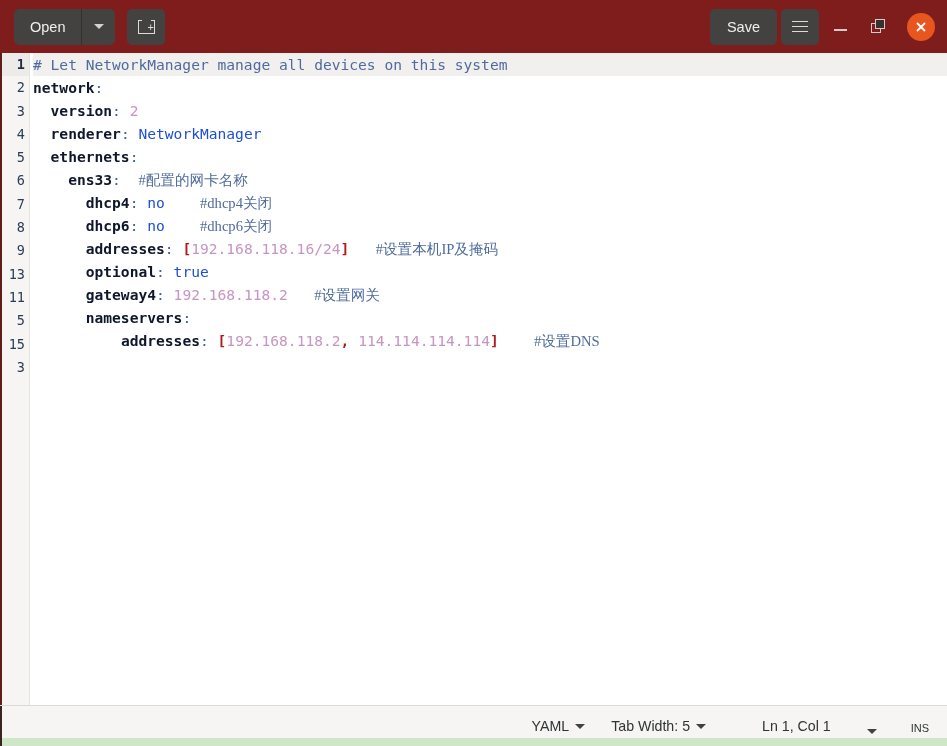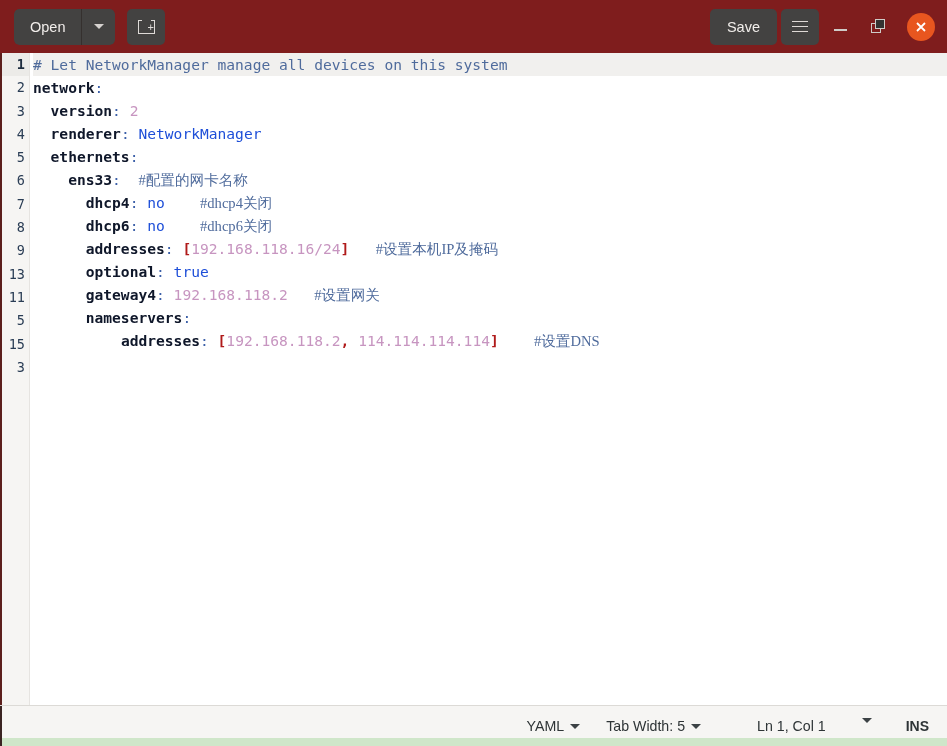--- a/index.html
+++ b/index.html
@@ -199,39 +199,39 @@
     background: #f6f5f3;
     border-top: 1px solid #dcdad6;
     box-sizing: border-box;
     display: flex;
     align-items: center;
     position: relative;
   }
   .statusbar .sb-items {
     margin-left: auto;
     display: flex;
-    align-items: flex-start;
+    align-items: flex-end;
     padding-right: 18px;
   }
   .sb-btn {
     display: flex; align-items: center; gap: 6px;
     color: #2e3436;
     font-size: 14.2px;
     cursor: default;
   }
   .sb-btn + .sb-btn { margin-left: 26px; }
   .sb-caret {
     width: 0; height: 0;
     border-left: 5px solid transparent;
     border-right: 5px solid transparent;
     border-top: 5px solid #3c4245;
   }
   .sb-pos { margin-left: 56px; color: #2e3436; font-size: 14.2px; }
   .sb-pos-caret { margin-left: 36px; }
-  .sb-ins { margin-left: 34px; color: #2e3436; font-size: 14px; font-weight: bold; }
+  .sb-ins { margin-left: 34px; color: #2e3436; font-size: 11px; font-weight: normal; }
   .bottom-strip {
     position: absolute; left: 0; right: 0; bottom: 0;
     height: 8px;
     background: #cfe6c9;
     z-index: 30;
   }
   .left-dark-edge {
     position: absolute; left: 0; top: 0; bottom: 0; width: 2px;
     background: #3a2422; z-index: 31;
   }

